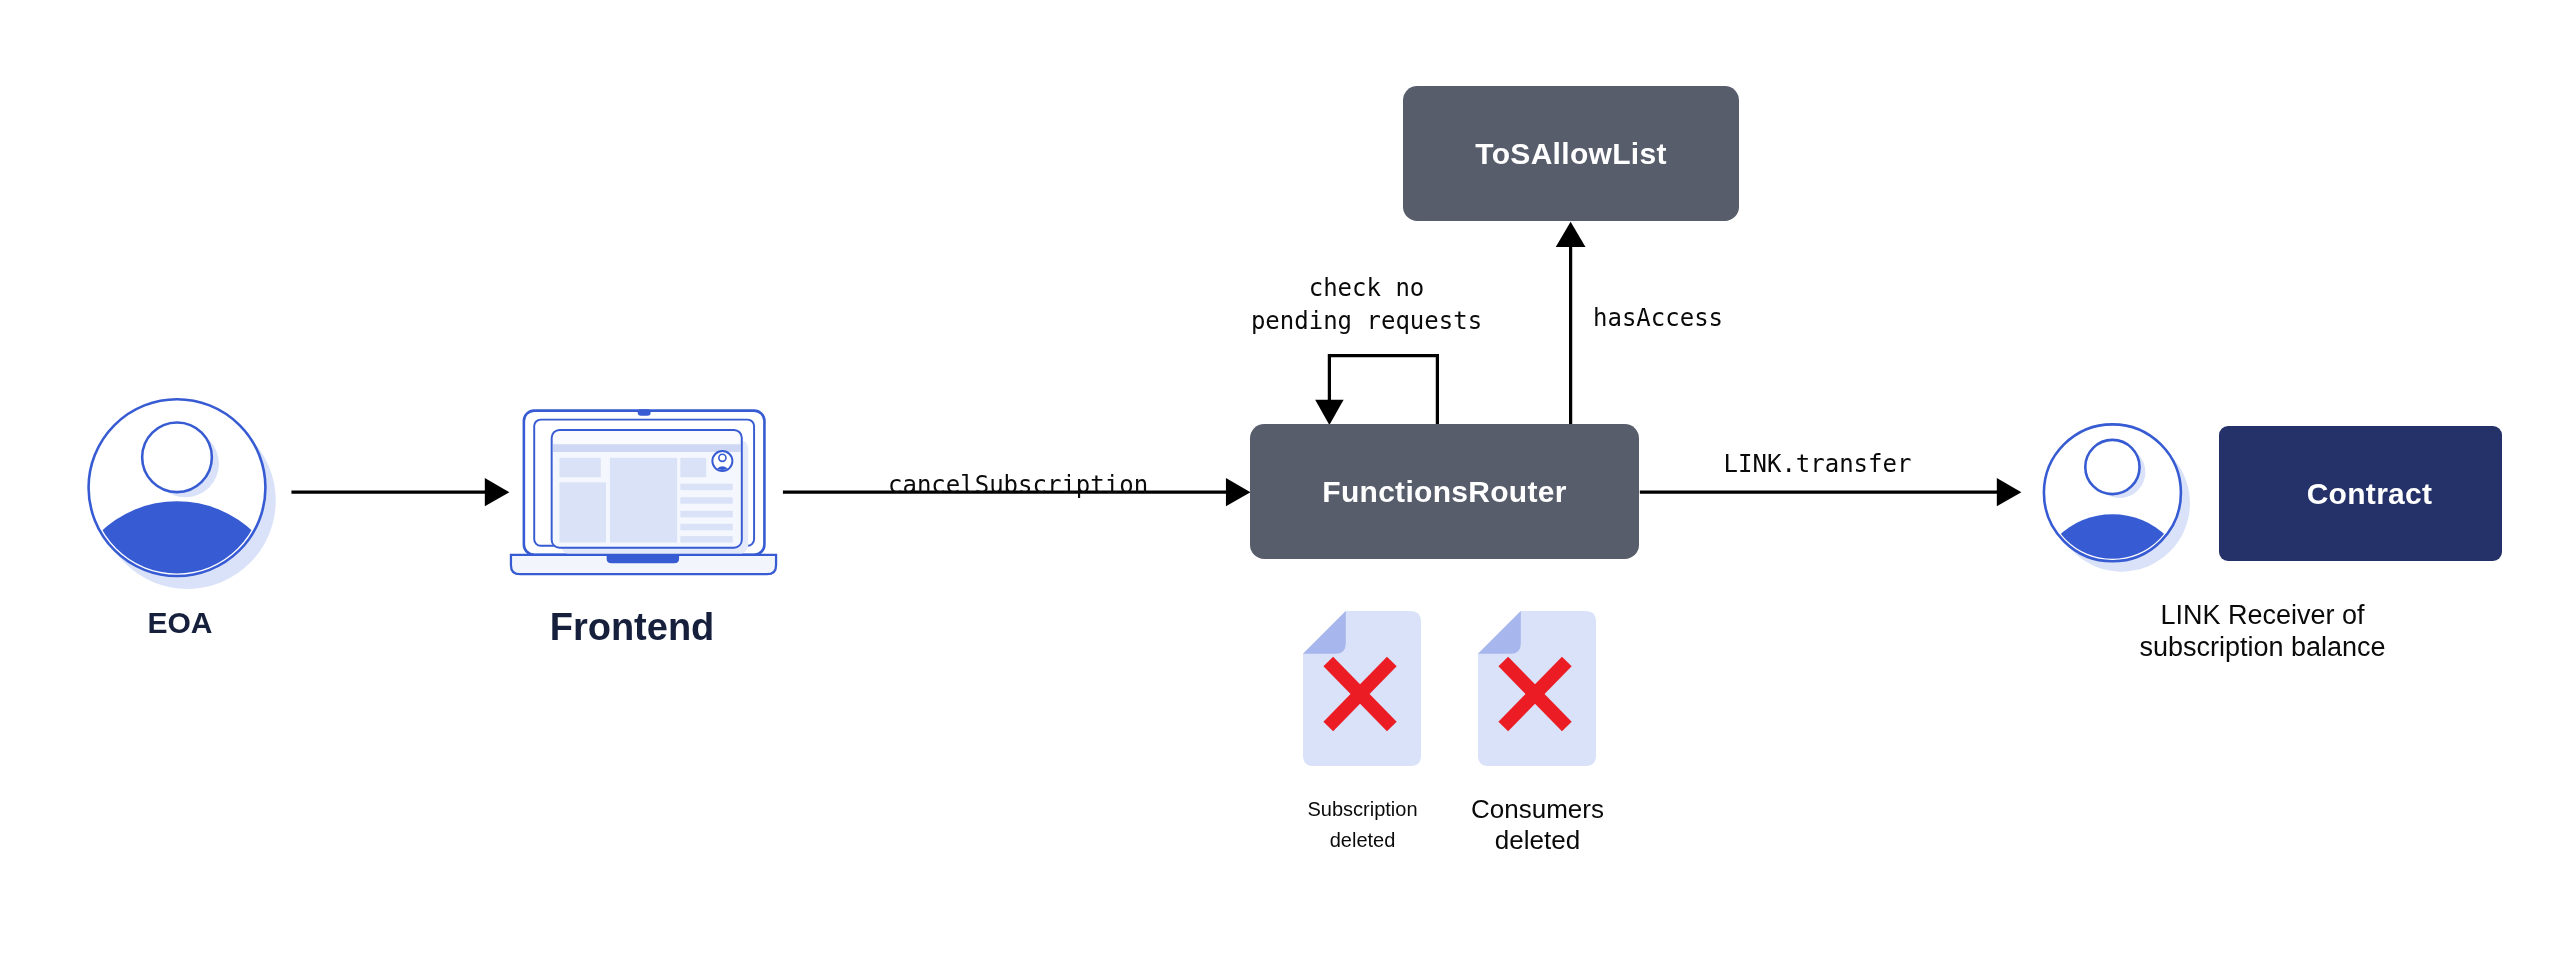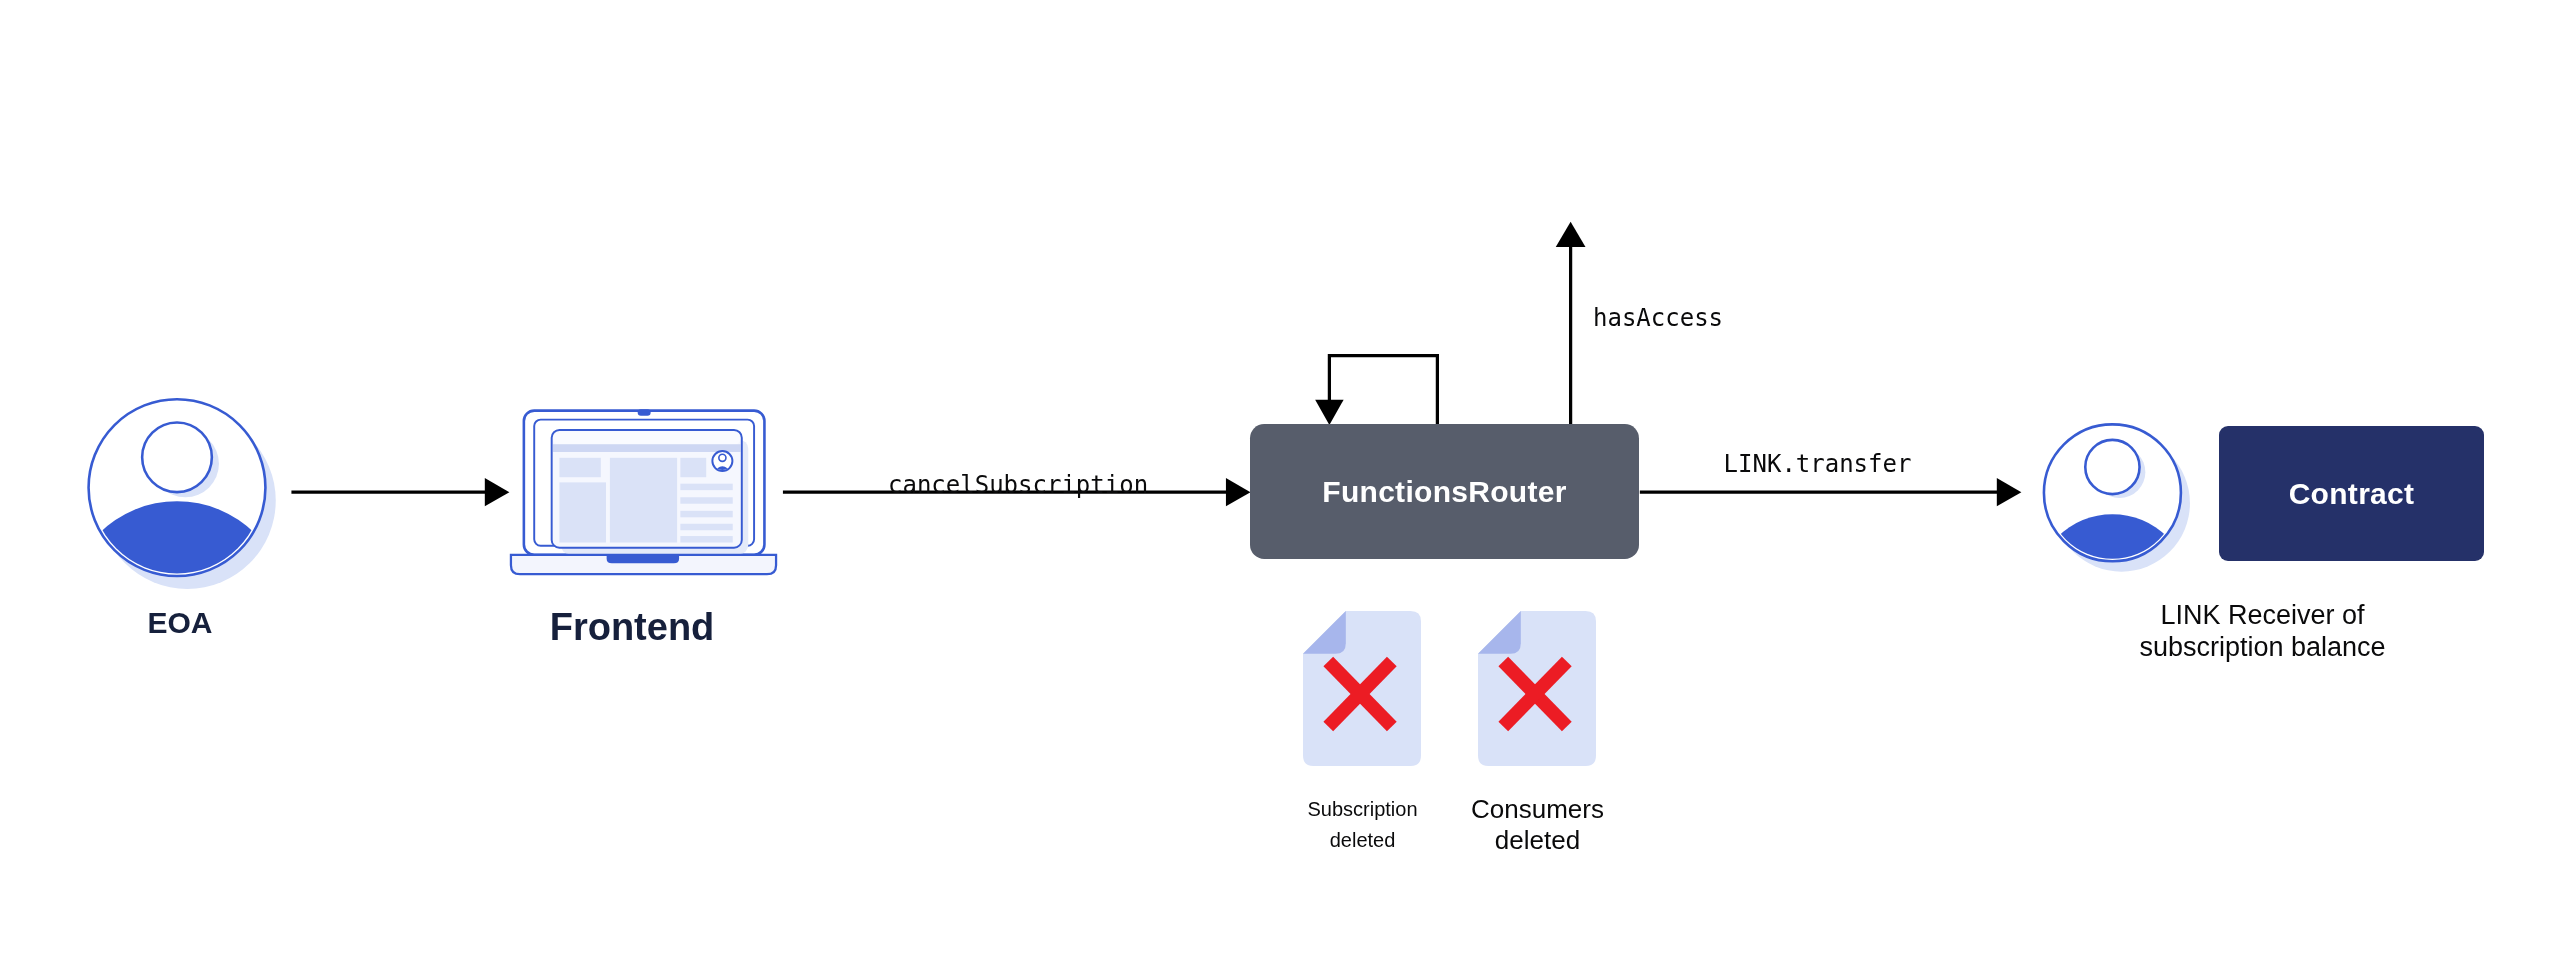--- a/index.html
+++ b/index.html
@@ -24,21 +24,21 @@
   }
   svg{display:block}
   .abs{position:absolute}
   .node{
     position:absolute;display:flex;align-items:center;justify-content:center;
     color:#fff;font-weight:700;font-size:30px;letter-spacing:0.3px;
     font-family:"Liberation Sans",sans-serif;border-radius:14.2px;
   }
   #node-functions-router{left:1250px;top:424px;width:389px;height:135px;background:var(--box-slate);text-align:center;}
   #node-tos-allow-list{left:1403px;top:86px;width:336px;height:135px;background:var(--box-slate);}
-  #node-contract{left:2219px;top:426px;width:265px;height:135px;background:var(--box-navy);border-radius:9px;}
+  #node-contract{left:2219px;top:426px;width:265px;height:135px;background:var(--box-navy);border-radius:9px;padding-left:18px;}
   .mono{
     position:absolute;font-family:"DejaVu Sans Mono",monospace;font-size:24px;
     color:var(--text-black);text-align:center;line-height:33px;white-space:nowrap;
   }
   #edge-label-cancel{left:888px;top:449px;width:259px;margin-top:20px;}
   #edge-label-linktransfer{left:1688px;top:448px;width:259px;}
   #edge-label-hasaccess{left:1593px;top:302px;text-align:left;}
   #edge-label-check{left:1237px;top:272px;width:259px;}
   .caption{
     position:absolute;font-family:"Liberation Sans",sans-serif;color:var(--text-black);
@@ -117,20 +117,23 @@
       <circle cx="347" cy="123" r="5.5" style="fill:#fff;stroke:var(--brand-blue);stroke-width:2.5"></circle>
     </g>
     <path d="M20,273 H430 V289 Q430,303 416,303 H34 Q20,303 20,289 Z" style="fill:#F3F5FD;stroke:var(--brand-blue);stroke-width:3.5"></path>
     <path d="M168,273 h112 v6 q0,7 -8,7 h-96 q-8,0 -8,-7 z" style="fill:var(--brand-blue)"></path>
   </svg>
 
   <div class="node" id="node-functions-router">
     <span>FunctionsRouter</span>
   </div>
 
+  <div class="node" id="node-tos-allow-list">
+    <span>ToSAllowList</span>
+  </div>
 
   <div class="node" id="node-contract">
     <span>Contract</span>
   </div>
 
   <svg class="abs" style="left:2031px;top:414px" width="168" height="168" viewBox="0 0 260 260">
     <circle cx="140" cy="138" r="106" style="fill:var(--light-blue)"></circle>
     <circle cx="126" cy="122" r="106" style="fill:#fff;stroke:var(--brand-blue);stroke-width:4"></circle>
     <clipPath id="clip-recv">
         <circle cx="126" cy="122" r="102"></circle>
@@ -159,20 +162,24 @@
       <line x1="137" y1="78" x2="39" y2="178"></line>
     </g>
   </svg>
 
   <div class="mono" id="edge-label-cancel">cancelSubscription</div>
 
   <div class="mono" id="edge-label-linktransfer">LINK.transfer</div>
 
   <div class="mono" id="edge-label-hasaccess">hasAccess</div>
 
+  <div class="mono" id="edge-label-check">
+    <span>check no</span>
+    <span class="line2">pending requests</span>
+  </div>
 
   <div class="caption" id="label-eoa">EOA</div>
 
   <div class="caption" id="label-frontend">Frontend</div>
 
   <div class="caption" id="label-link-receiver">
     <span>LINK Receiver of</span>
     <span class="line2">subscription balance</span>
   </div>
 

